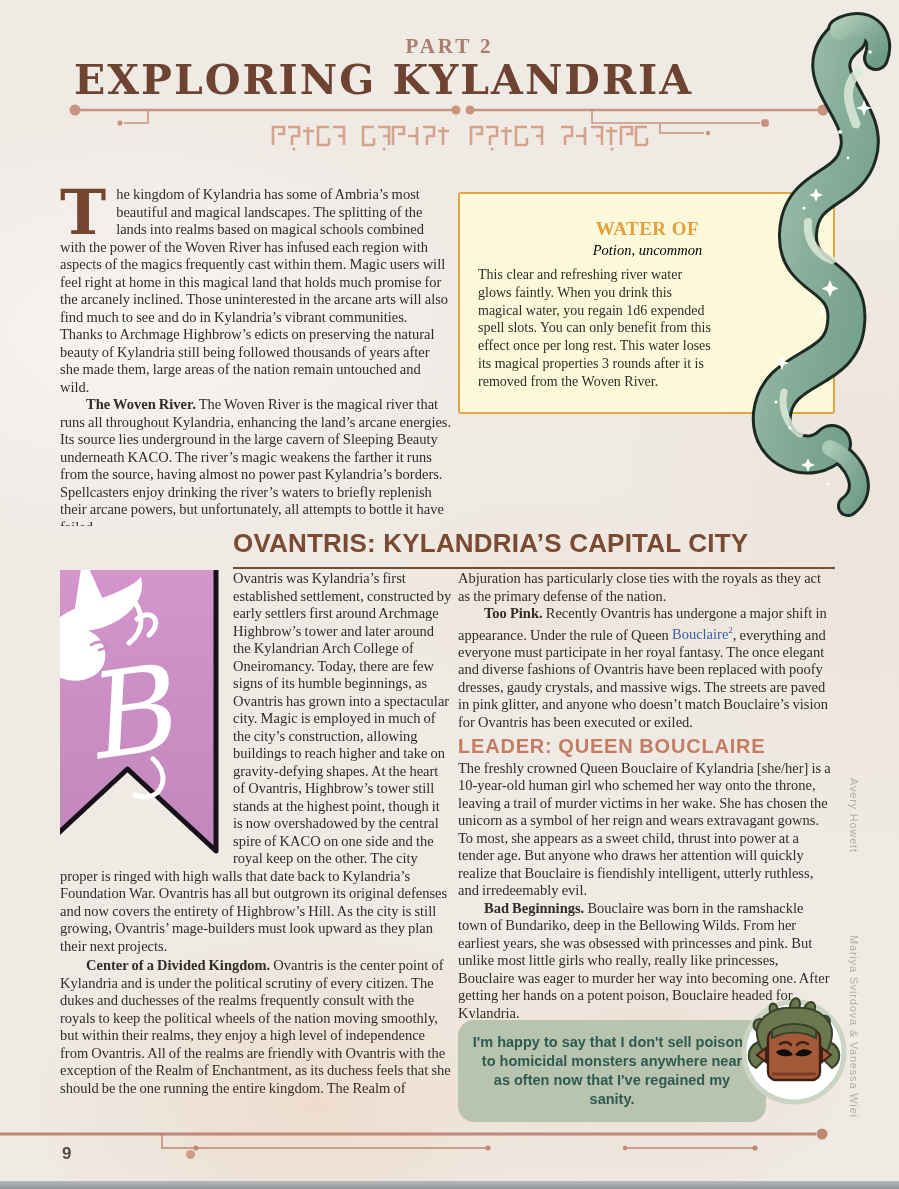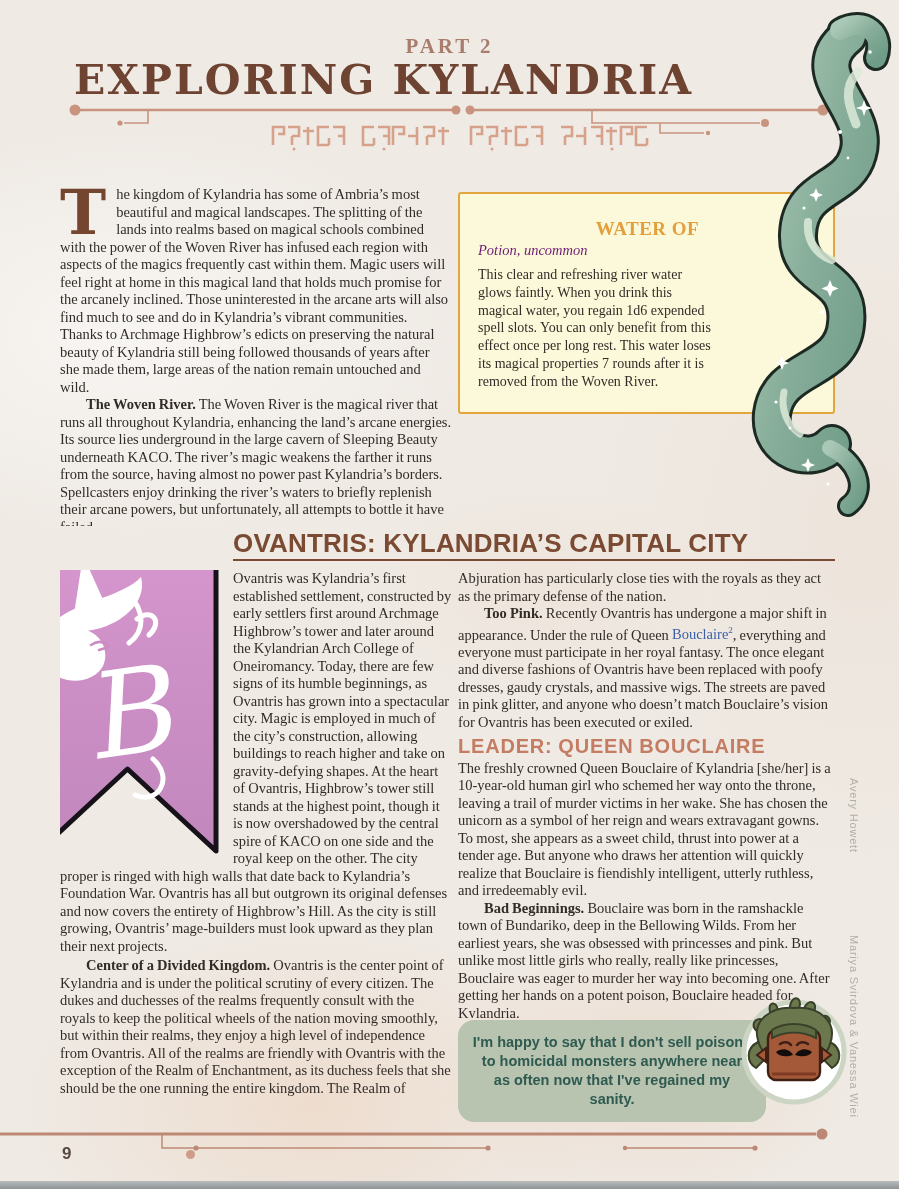--- a/index.html
+++ b/index.html
@@ -36,30 +36,30 @@
   .intro-col { position:absolute; left:60px; top:186px; width:392px; max-height:340px; overflow:hidden; }
   .dropcap { float:left; font-family:"DejaVu Serif",serif; font-weight:bold;
     font-size:62px; line-height:50px; color:#74452f; padding:2px 10px 0 0; }
 
   
   .item-box { position:absolute; left:458px; top:192px; width:377px; min-height:222px;
     background:#fbf9d9; border:2.5px solid #e3a63f; border-radius:3px;
     padding:24px 16px 12px 18px; }
   .item-box-title { text-align:center; font-family:"Liberation Serif",serif; font-weight:bold;
     font-size:19px; line-height:21px; color:#e39f3c; letter-spacing:0.5px; }
-  .item-box-sub { font-style:italic; font-size:14.5px; color:#701a75; margin:3px 0 7px; }
+  .item-box-sub { text-align:center; font-style:italic; font-size:14.5px; color:#000000; margin:3px 0 7px; }
   .item-box-body { width:238px; font-size:14px; line-height:17.8px; color:#322c28; }
 
   
   .water-art { position:absolute; left:680px; top:12px; z-index:3; }
 
   
   .section-heading { position:absolute; left:233px; top:528px; width:602px;
     font-family:"Liberation Sans",sans-serif; font-weight:800; font-size:26px;
-    letter-spacing:0.2px; color:#7a4a33; border-bottom:2px solid #7a4a33; padding-bottom:0; }
+    letter-spacing:0.2px; color:#7a4a33; border-bottom:2px solid #7a4a33; padding-bottom:8px; }
   .ovantris-left { position:absolute; left:60px; top:570px; width:392px; max-height:556px; overflow:hidden; }
   .banner-float { float:left; width:185px; height:322px; margin:-37px 13px 6px -25px; }
   .ovantris-left p.indent { margin-top:2px; }
   .ovantris-right { position:absolute; left:458px; top:570px; width:377px; max-height:448px; overflow:hidden; }
   .sub-heading { font-family:"Liberation Sans",sans-serif; font-weight:800; font-size:20px;
     letter-spacing:0.8px; color:#c47c63; margin:7px 0 4px; }
   .link { color:#3c5fa8; font-weight:normal; text-decoration:none; cursor:pointer; }
   .link sup { font-size:9px; }
 
   
@@ -168,21 +168,21 @@
   <div class="intro-col body-text">
     <p><span class="dropcap">T</span><span>he kingdom of Kylandria has some of Ambria’s most beautiful and magical landscapes. The splitting of the lands into realms based on magical schools combined with the power of the Woven River has infused each region with aspects of the magics frequently cast within them. Magic users will feel right at home in this magical land that holds much promise for the arcanely inclined. Those uninterested in the arcane arts will also find much to see and do in Kylandria’s vibrant communities. Thanks to Archmage Highbrow’s edicts on preserving the natural beauty of Kylandria still being followed thousands of years after she made them, large areas of the nation remain untouched and wild.</span></p>
     <p class="indent"><b class="lead">The Woven River.</b><span> The Woven River is the magical river that runs all throughout Kylandria, enhancing the land’s arcane energies. Its source lies underground in the large cavern of Sleeping Beauty underneath KACO. The river’s magic weakens the farther it runs from the source, having almost no power past Kylandria’s borders. Spellcasters enjoy drinking the river’s waters to briefly replenish their arcane powers, but unfortunately, all attempts to bottle it have failed.</span></p>
   </div>
 
   <div class="item-box">
     <div class="item-box-title">
       <div>WATER OF</div>
     </div>
     <div class="item-box-sub">Potion, uncommon</div>
-    <div class="item-box-body">This clear and refreshing river water glows faintly. When you drink this magical water, you regain 1d6 expended spell slots. You can only benefit from this effect once per long rest. This water loses its magical properties 7 rounds after it is removed from the Woven River.</div>
+    <div class="item-box-body">This clear and refreshing river water glows faintly. When you drink this magical water, you regain 1d6 expended spell slots. You can only benefit from this effect once per long rest. This water loses its magical properties 3 rounds after it is removed from the Woven River.</div>
   </div>
 
   <svg class="water-art" width="219" height="505" viewBox="0 0 219 505">
     <defs>
       <linearGradient id="wg" x1="0" y1="0" x2="1" y2="1">
         <stop offset="0" stop-color="#a9c8b5"></stop>
           <stop offset="0.5" stop-color="#86ad99"></stop>
           <stop offset="1" stop-color="#6f9c88"></stop>
       </linearGradient>
     </defs>

